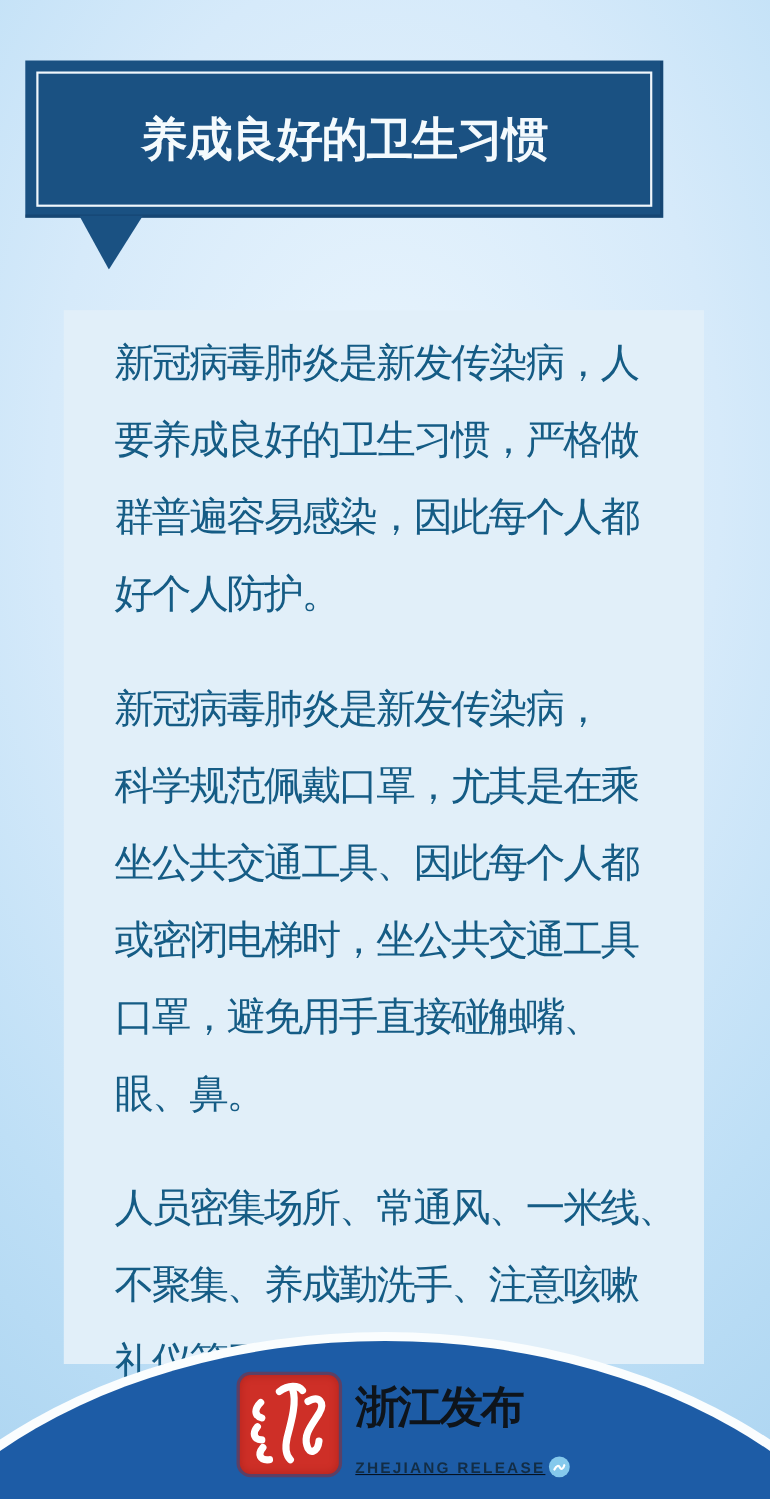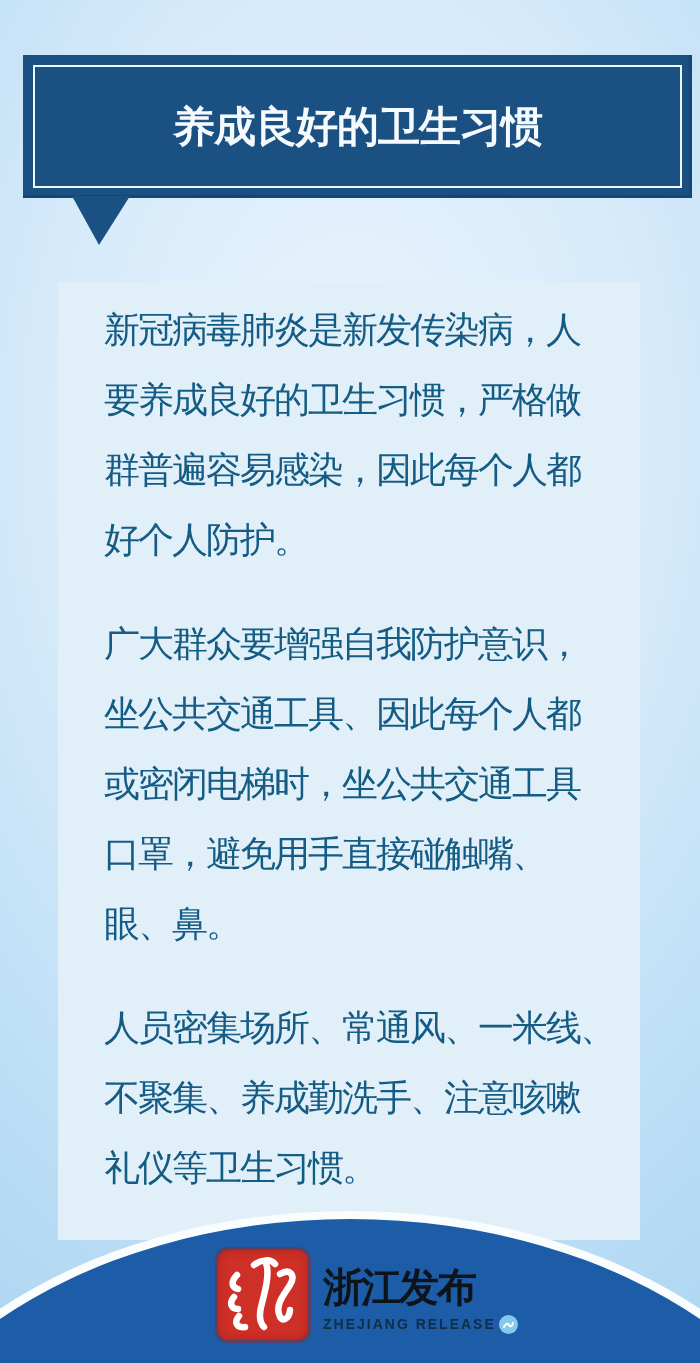--- a/index.html
+++ b/index.html
@@ -7,24 +7,23 @@
     position:relative;
     width:700px; height:1363px;
     overflow:hidden;
     background: radial-gradient(95% 75% at 50% 32%, #eaf5fd 0%, #d6eafa 46%, #bedff6 78%, #b0d7f2 100%);
     font-family:"Liberation Sans", sans-serif;
   }
 
   
   .banner {
     position:absolute; left:23px; top:55px;
-    width:656px; height:143px;
+    width:580px; height:143px;
     background:#1a5182;
     box-shadow: inset -3px -3px 0 rgba(10,40,70,.25);
-    padding-left: 13px;
   }
   .banner-inner {
     position:absolute; inset:10px;
     border:2px solid #f0f7fc;
     display:flex; align-items:center; justify-content:center;
   }
   .banner-title {
     color:#f4fafd; font-size:42px; font-weight:700;
     letter-spacing:-1px; white-space:nowrap;
   }
@@ -51,34 +50,34 @@
     width:1010px; height:700px; border-radius:50%;
     background:#fafdfe;
   }
   .dome {
     position:absolute; left:calc(50% - 500px); top:1219px;
     width:1000px; height:700px; border-radius:50%;
     background:#1d5ca6;
   }
 
   
-  .logo { position:absolute; left:218px; top:1250px; display:flex; align-items:center; }
+  .logo { position:absolute; left:218px; top:1250px; display:flex; align-items:flex-start; }
   .seal {
     width:90px; height:90px; flex:0 0 auto;
     background:#ce2f27; border-radius:10px;
     box-shadow: 0 0 0 3px rgba(168,32,24,.45), inset 0 0 8px rgba(120,15,10,.35);
     position:relative;
   }
   .seal svg { position:absolute; inset:0; }
   .brand-block { margin-left:15px; padding-top:10px; }
   .brand-cn {
     font-size:40px; font-weight:700; color:#0e141b;
     letter-spacing:-2px; line-height:1; white-space:nowrap;
   }
-  .brand-en-row { display:flex; align-items:center; margin-top:8px; }
+  .brand-en-row { display:flex; align-items:center; margin-top:24px;text-decoration:underline; }
   .brand-en {
     font-size:14px; font-weight:700; color:#10222f; opacity:.8;
     letter-spacing:2px; white-space:nowrap;
   }
   .brand-dot {
     width:19px; height:19px; border-radius:50%;
     background:#85c9ec; margin-left:3px; position:relative; flex:0 0 auto;
   }
   .brand-dot svg { position:absolute; inset:0; }
 </style>
@@ -97,21 +96,22 @@
   </svg>
 
   <div class="card">
     <p class="para">
       <span class="line" style="display:block">新冠病毒肺炎是新发传染病，人</span>
       <span class="line" style="display:block">要养成良好的卫生习惯，严格做</span>
       <span class="line" style="display:block">群普遍容易感染，因此每个人都</span>
       <span class="line" style="display:block">好个人防护。</span>
     </p>
     <p class="para">
-      <span class="line" style="display:block">广大群众要增强自我防护意识，</span>
+      <span class="line" style="display:block">新冠病毒肺炎是新发传染病，</span>
+      <span class="line" style="display:block">科学规范佩戴口罩，尤其是在乘</span>
       <span class="line" style="display:block">坐公共交通工具、因此每个人都</span>
       <span class="line" style="display:block">或密闭电梯时，坐公共交通工具</span>
       <span class="line" style="display:block">口罩，避免用手直接碰触嘴、</span>
       <span class="line" style="display:block">眼、鼻。</span>
     </p>
     <p class="para">
       <span class="line" style="display:block">人员密集场所、常通风、一米线、</span>
       <span class="line" style="display:block">不聚集、养成勤洗手、注意咳嗽</span>
       <span class="line" style="display:block">礼仪等卫生习惯。</span>
     </p>

